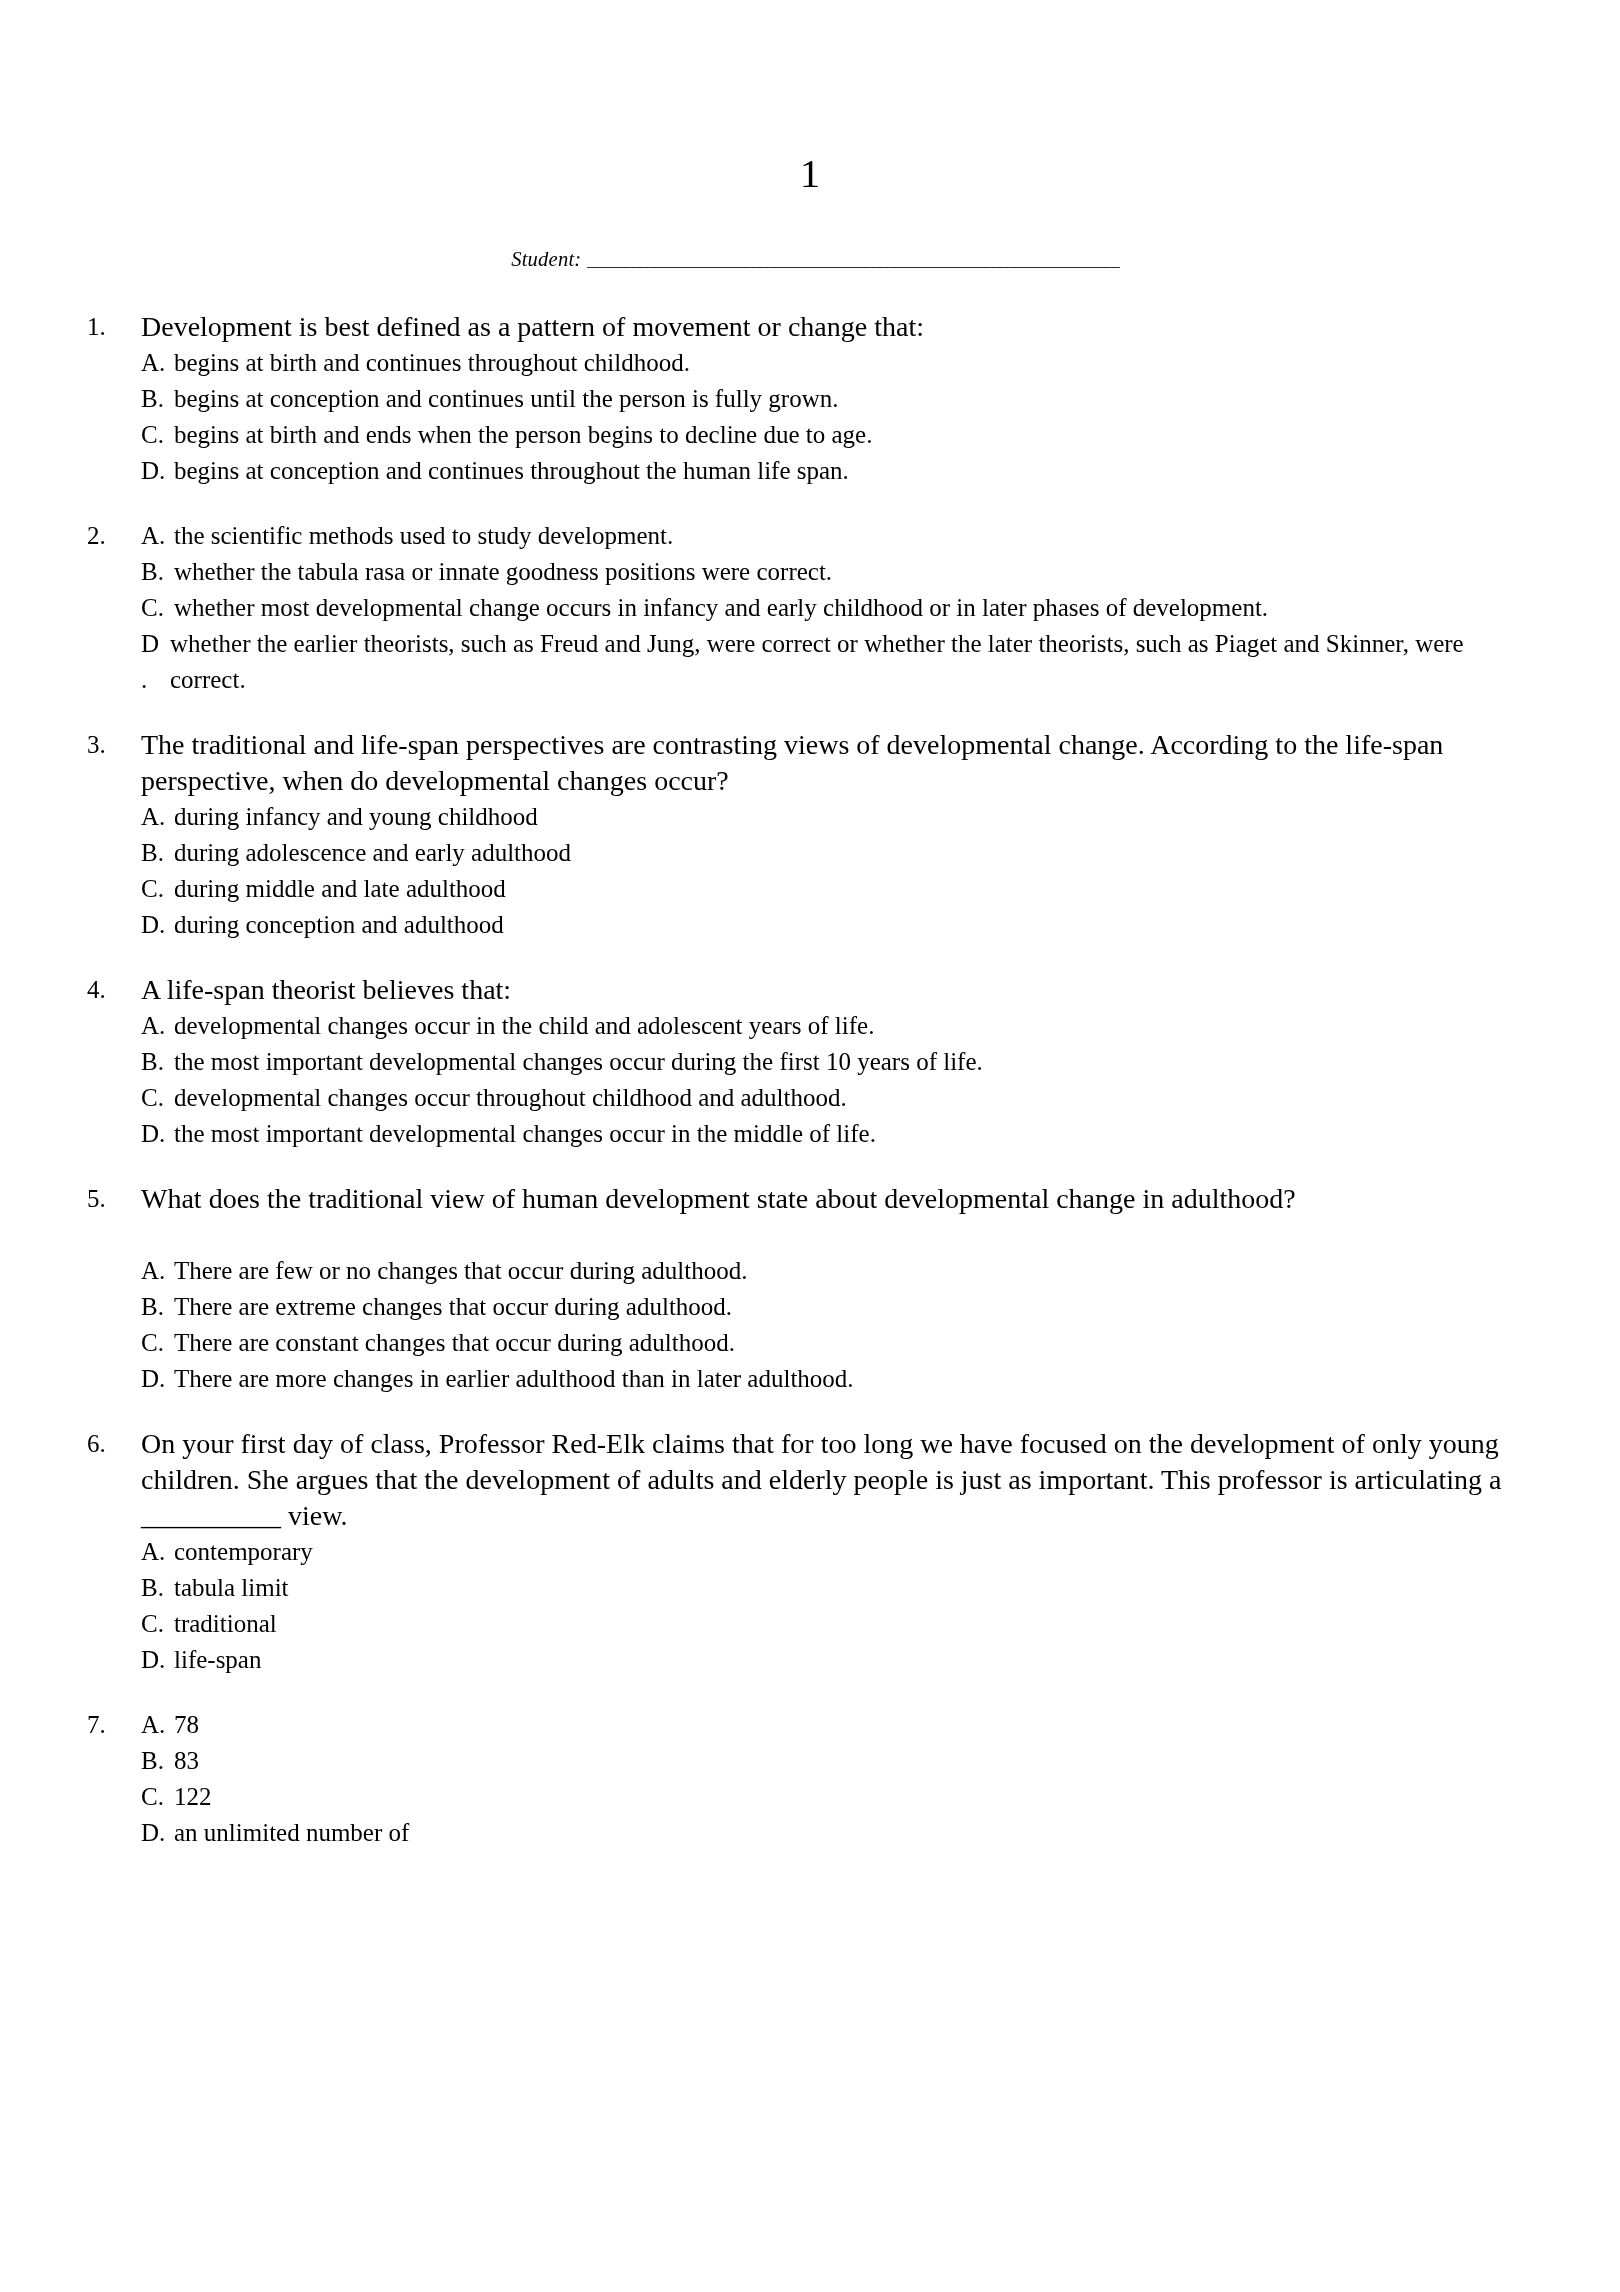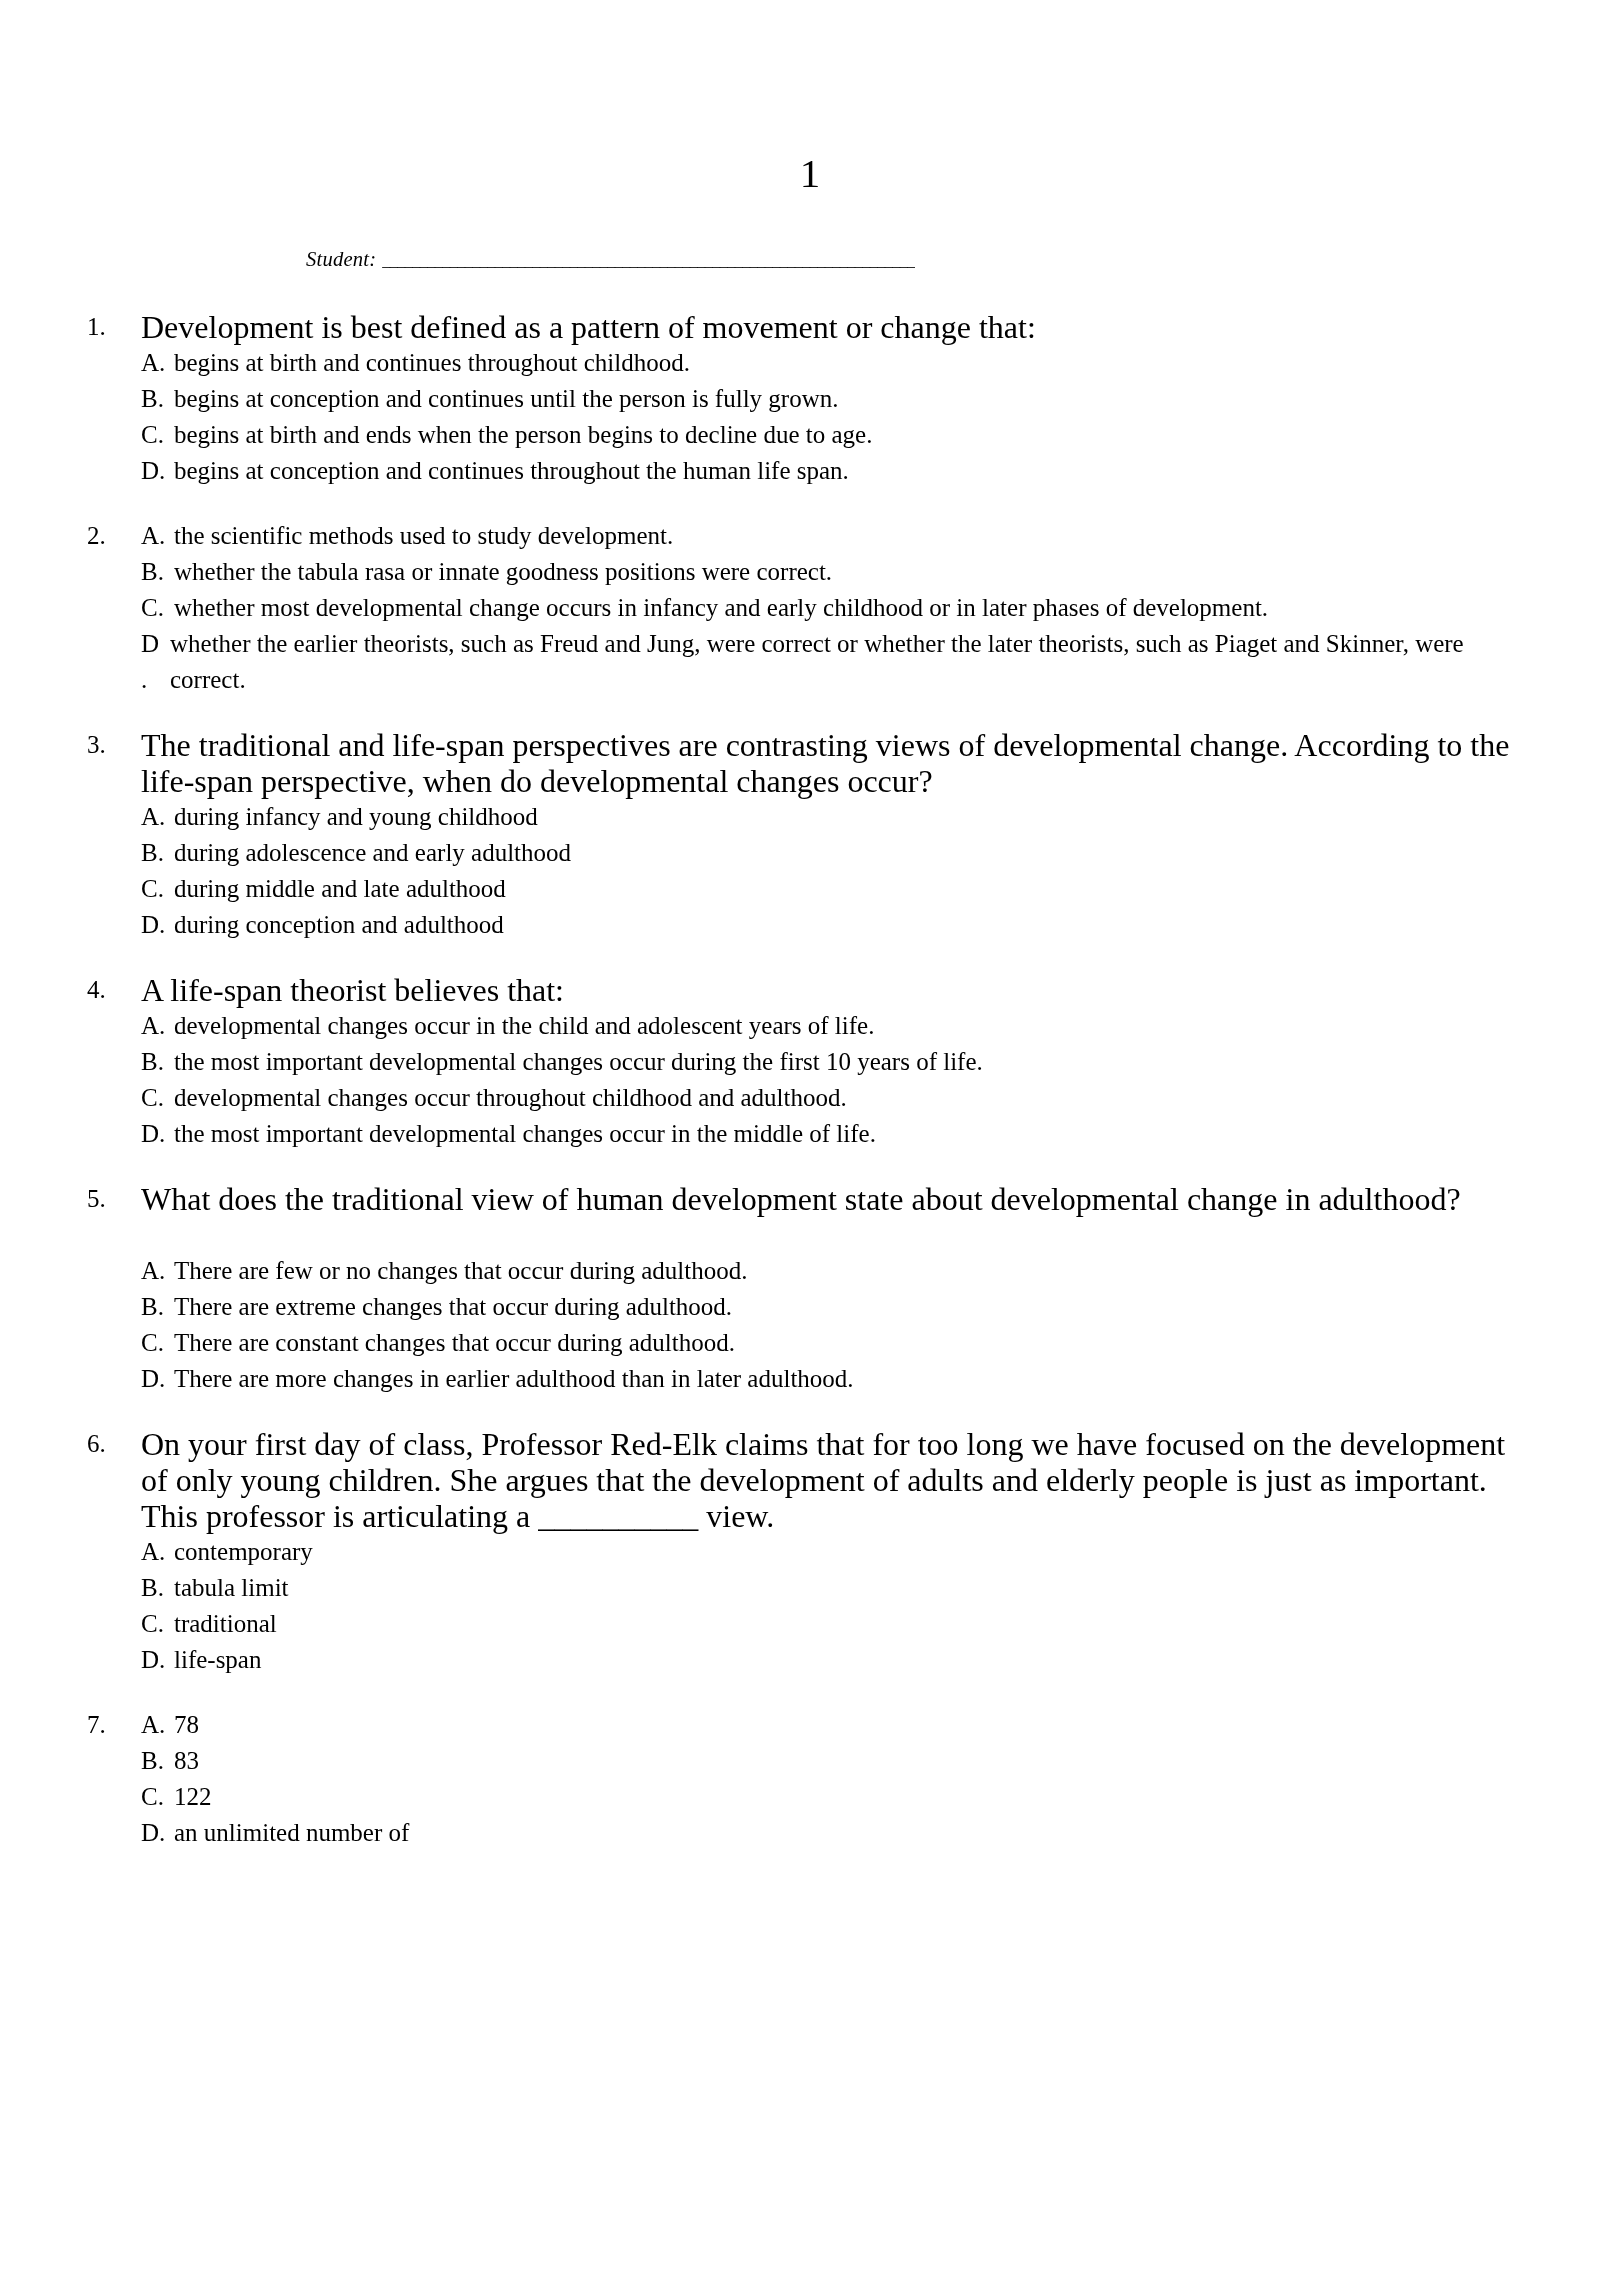--- a/index.html
+++ b/index.html
@@ -32,20 +32,21 @@
   }
 
   .student-row {
     position: absolute;
     top: 248px;
     left: 306px;
     width: 1019px;
     display: flex;
     align-items: baseline;
     white-space: nowrap;
+    justify-content: center;
   }
 
   .student-label {
     font-style: italic;
     font-size: 20.6px;
     letter-spacing: 0.2px;
   }
 
   .student-rule {
     font-size: 16px;
@@ -80,21 +81,21 @@
     padding-left: 2.9px;
     box-sizing: border-box;
   }
 
   .q-body {
     flex: 1 1 auto;
     min-width: 0;
   }
 
   .stem {
-    font-size: 32px;
+    font-size: 28px;
     line-height: 36px;
     text-align: left;
   }
 
   .stem-gap {
     height: 36px;
   }
 
   .options {
     margin: 0;

